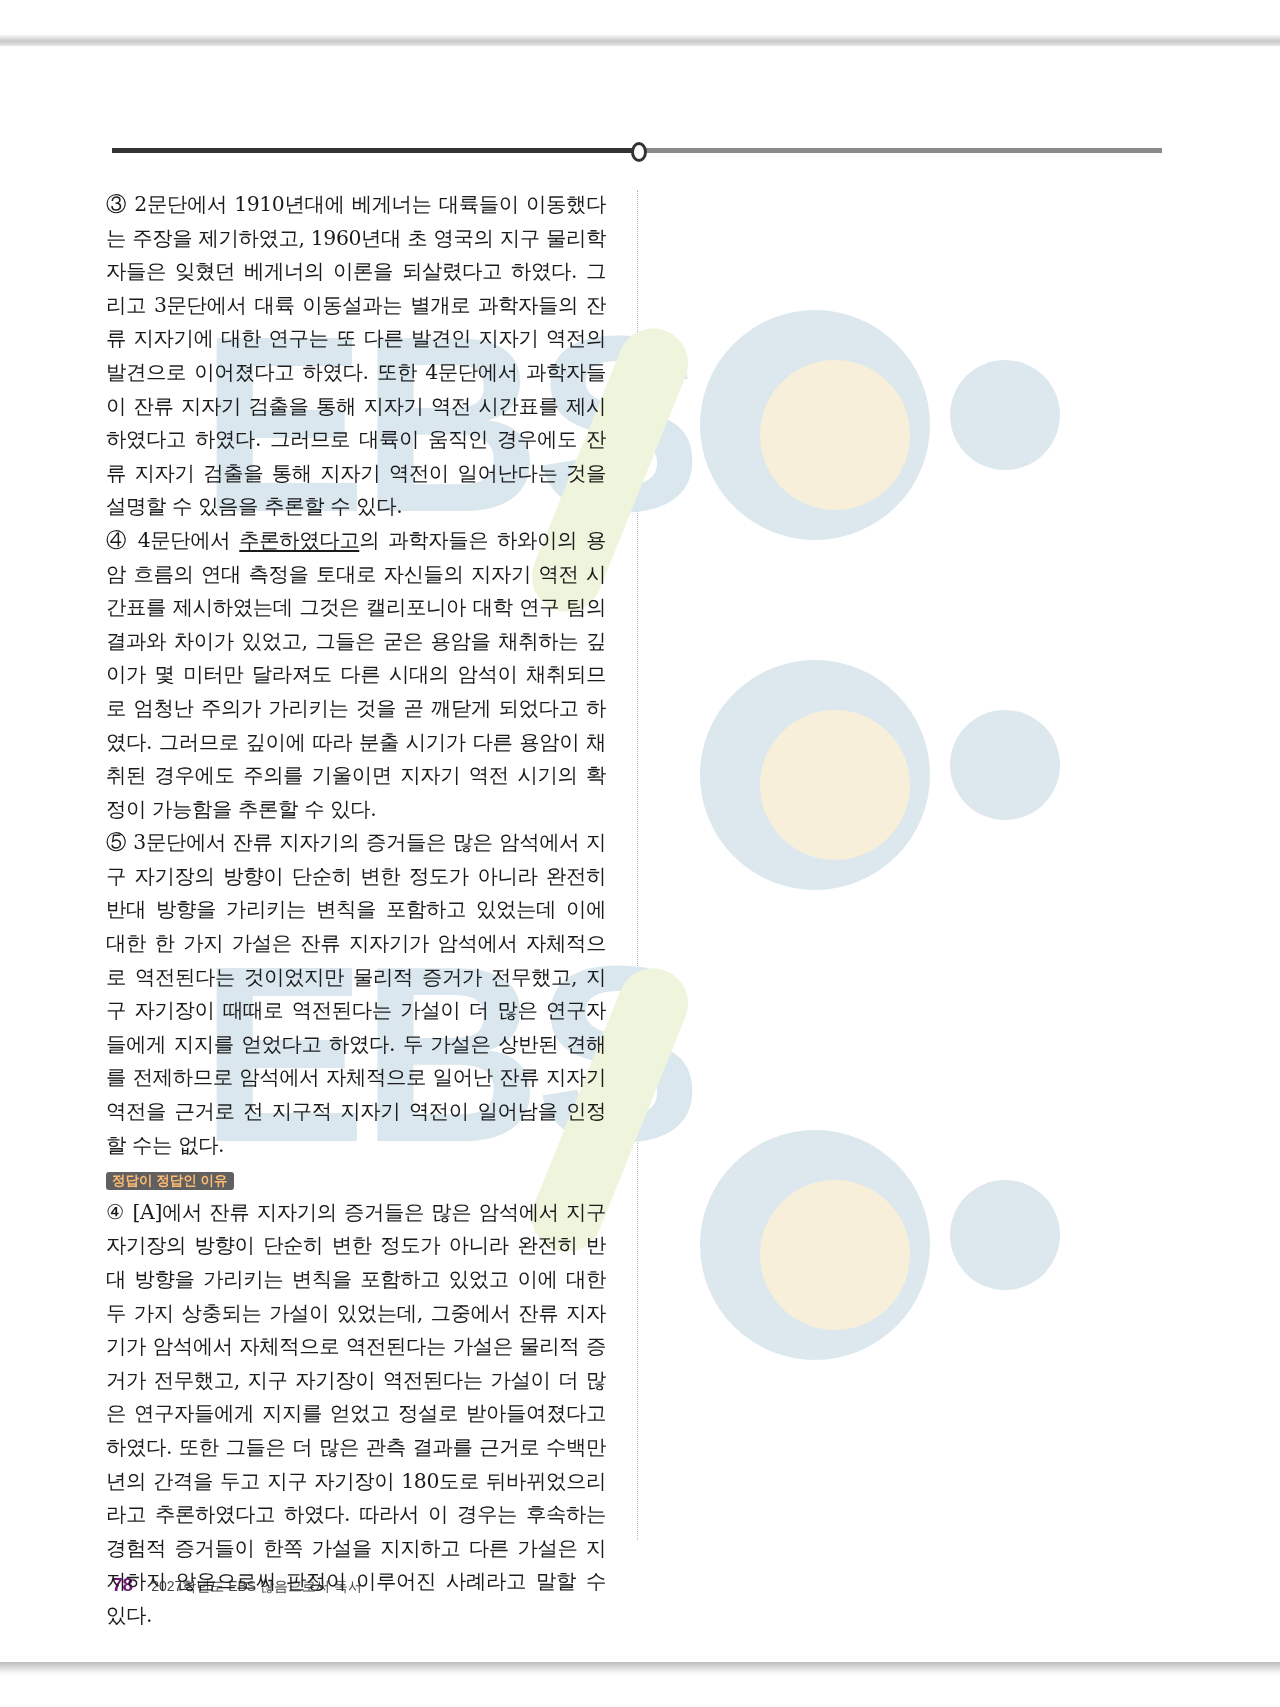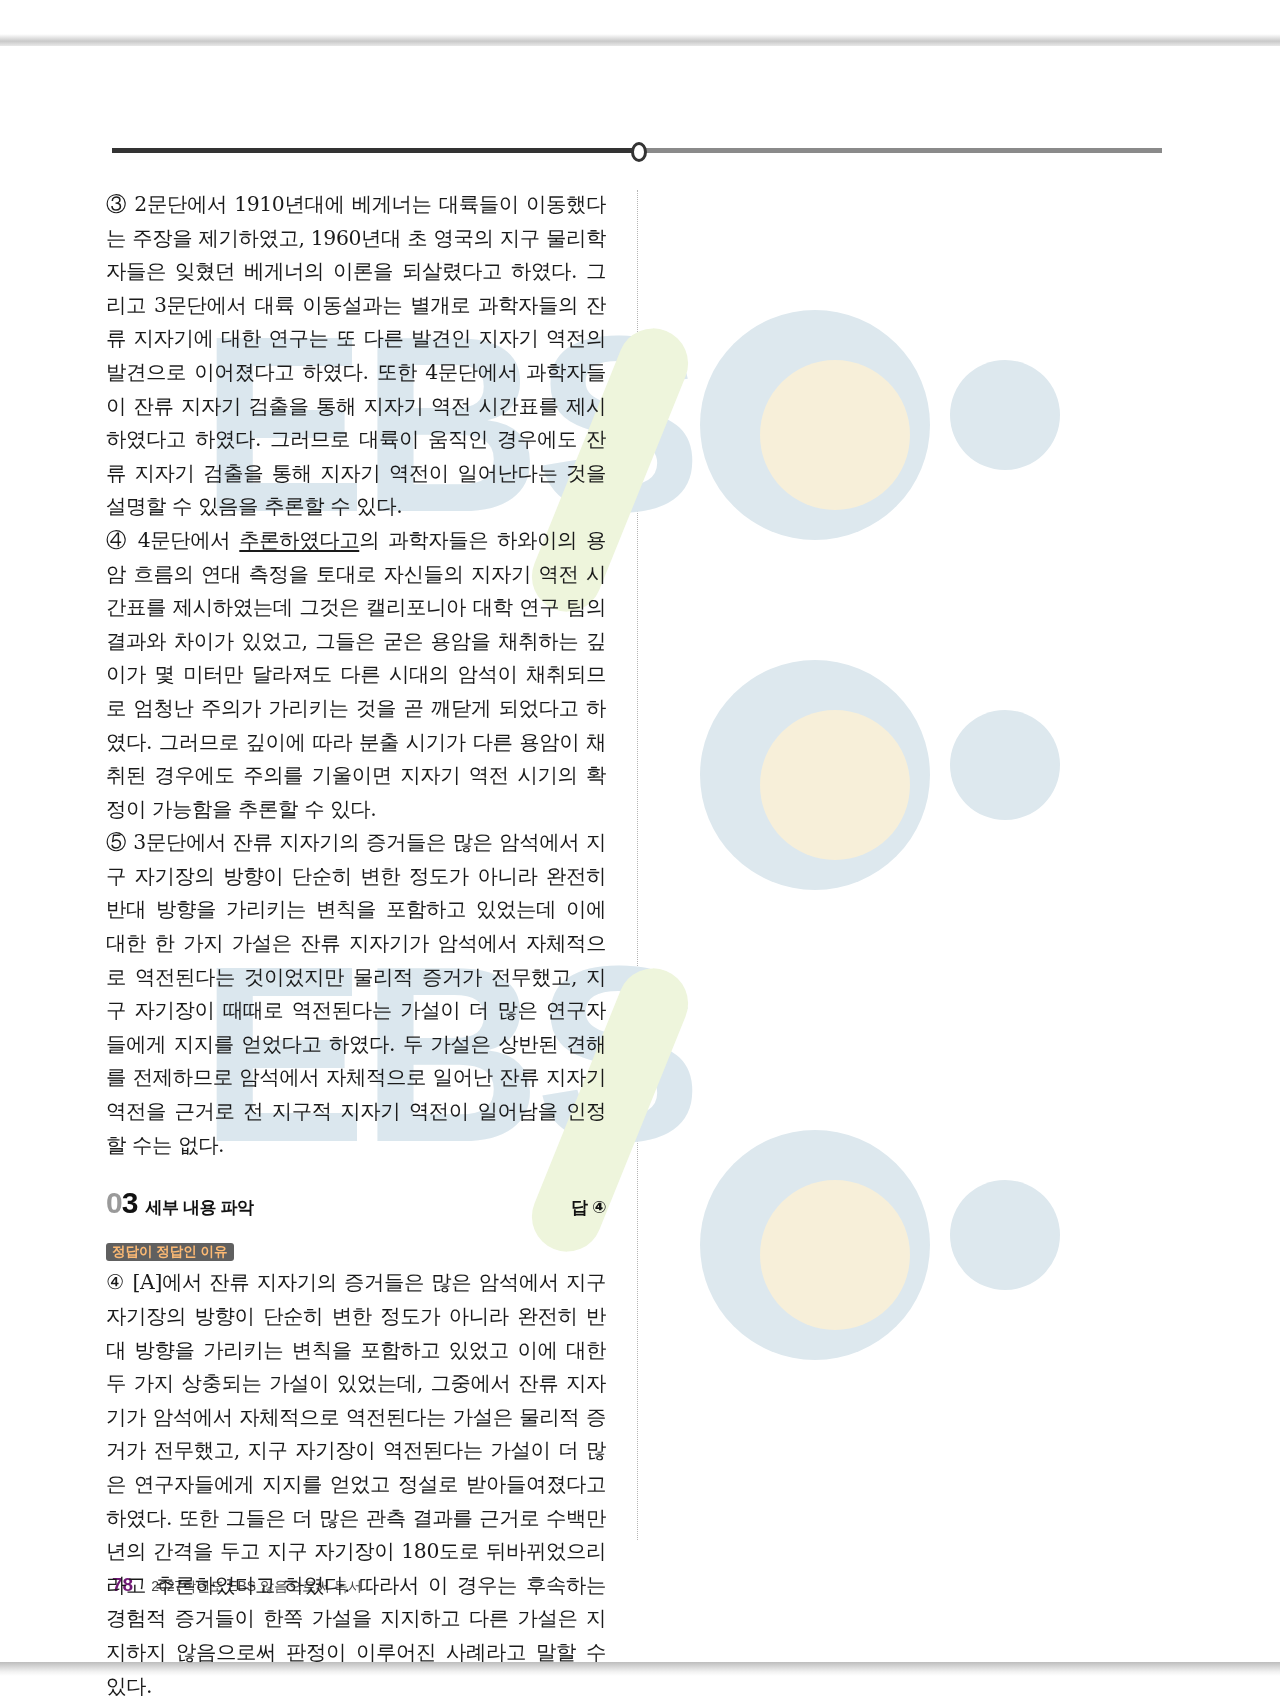--- a/index.html
+++ b/index.html
@@ -97,27 +97,20 @@
 <div class="wm wm-circle" style="left:950px; top:710px; width:110px; height:110px; background:#dde8ee;"></div>
 <div class="wm wm-circle" style="left:700px; top:1130px; width:230px; height:230px; background:#dde8ee;"></div>
 <div class="wm wm-circle" style="left:760px; top:1180px; width:150px; height:150px; background:#f7efd9;"></div>
 <div class="wm wm-circle" style="left:950px; top:1180px; width:110px; height:110px; background:#dde8ee;"></div>
 
 <div class="col col-left content">
   <p class="para">③ 2문단에서 1910년대에 베게너는 대륙들이 이동했다는 주장을 제기하였고, 1960년대 초 영국의 지구 물리학자들은 잊혔던 베게너의 이론을 되살렸다고 하였다. 그리고 3문단에서 대륙 이동설과는 별개로 과학자들의 잔류 지자기에 대한 연구는 또 다른 발견인 지자기 역전의 발견으로 이어졌다고 하였다. 또한 4문단에서 과학자들이 잔류 지자기 검출을 통해 지자기 역전 시간표를 제시하였다고 하였다. 그러므로 대륙이 움직인 경우에도 잔류 지자기 검출을 통해 지자기 역전이 일어난다는 것을 설명할 수 있음을 추론할 수 있다.</p>
   <p class="para"><span>④ 4문단에서 </span><span class="u">추론하였다고</span><span>의 과학자들은 하와이의 용암 흐름의 연대 측정을 토대로 자신들의 지자기 역전 시간표를 제시하였는데 그것은 캘리포니아 대학 연구 팀의 결과와 차이가 있었고, 그들은 굳은 용암을 채취하는 깊이가 몇 미터만 달라져도 다른 시대의 암석이 채취되므로 엄청난 주의가 가리키는 것을 곧 깨닫게 되었다고 하였다. 그러므로 깊이에 따라 분출 시기가 다른 용암이 채취된 경우에도 주의를 기울이면 지자기 역전 시기의 확정이 가능함을 추론할 수 있다.</span></p>
   <p class="para">⑤ 3문단에서 잔류 지자기의 증거들은 많은 암석에서 지구 자기장의 방향이 단순히 변한 정도가 아니라 완전히 반대 방향을 가리키는 변칙을 포함하고 있었는데 이에 대한 한 가지 가설은 잔류 지자기가 암석에서 자체적으로 역전된다는 것이었지만 물리적 증거가 전무했고, 지구 자기장이 때때로 역전된다는 가설이 더 많은 연구자들에게 지지를 얻었다고 하였다. 두 가설은 상반된 견해를 전제하므로 암석에서 자체적으로 일어난 잔류 지자기 역전을 근거로 전 지구적 지자기 역전이 일어남을 인정할 수는 없다.</p>
 
-  <div class="q-head">
-    <div class="left">
-      <span class="q-num"><span class="z">0</span><span class="d">3</span></span>
-      <span class="q-title">세부 내용 파악</span>
-    </div>
-    <span class="q-ans">답 ④</span>
-  </div>
   <span class="tag tag-gray">정답이 정답인 이유</span>
   <p class="para">④ [A]에서 잔류 지자기의 증거들은 많은 암석에서 지구 자기장의 방향이 단순히 변한 정도가 아니라 완전히 반대 방향을 가리키는 변칙을 포함하고 있었고 이에 대한 두 가지 상충되는 가설이 있었는데, 그중에서 잔류 지자기가 암석에서 자체적으로 역전된다는 가설은 물리적 증거가 전무했고, 지구 자기장이 역전된다는 가설이 더 많은 연구자들에게 지지를 얻었고 정설로 받아들여졌다고 하였다. 또한 그들은 더 많은 관측 결과를 근거로 수백만 년의 간격을 두고 지구 자기장이 180도로 뒤바뀌었으리라고 추론하였다고 하였다. 따라서 이 경우는 후속하는 경험적 증거들이 한쪽 가설을 지지하고 다른 가설은 지지하지 않음으로써 판정이 이루어진 사례라고 말할 수 있다.</p>
 </div>
 
 <div class="col col-right content">
   
   
   
   
   

